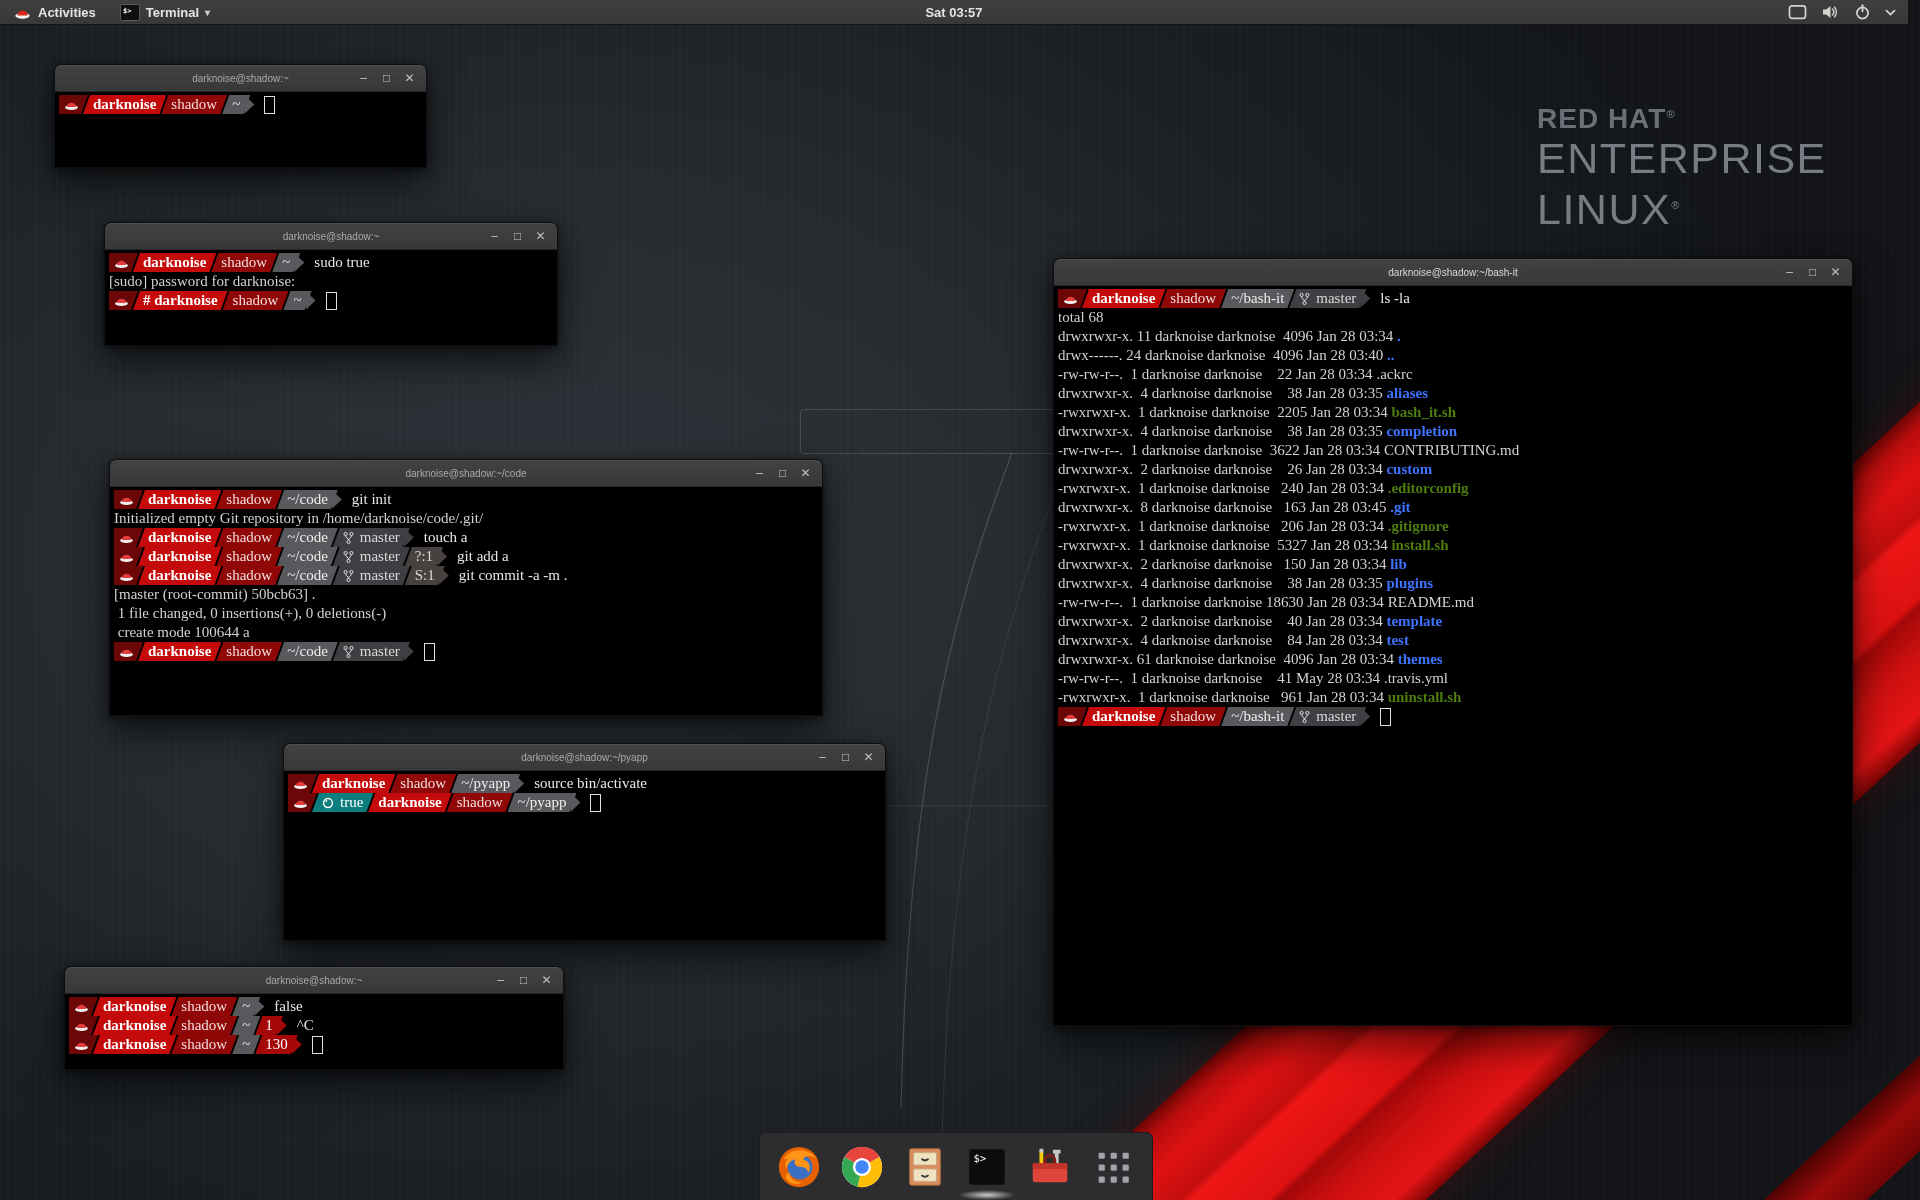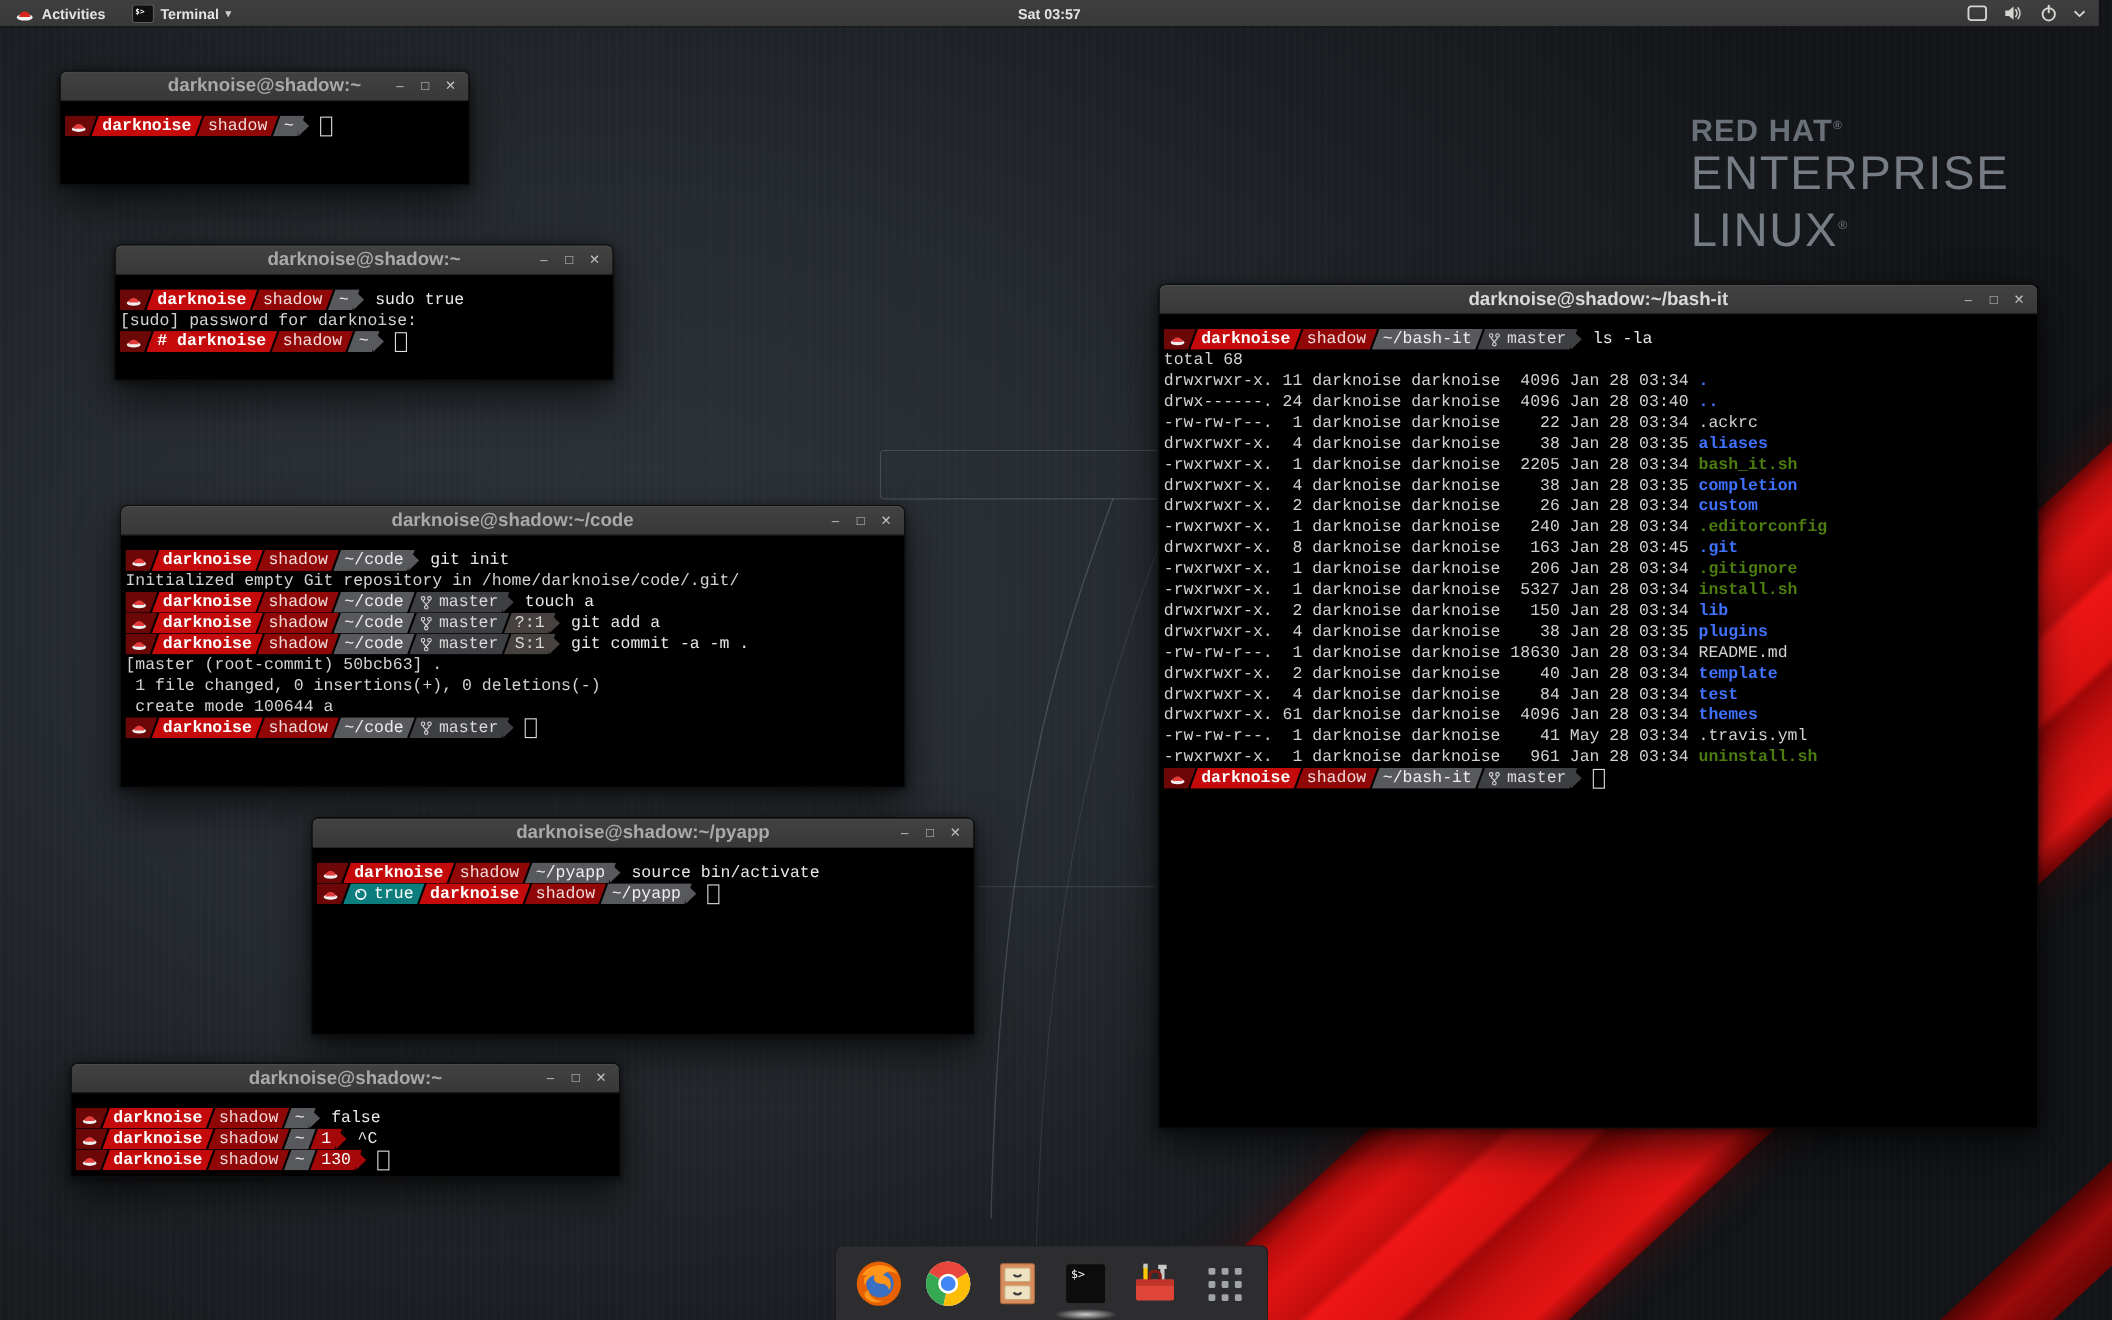--- a/index.html
+++ b/index.html
@@ -40,25 +40,25 @@
   .tb-appmenu{display:flex;align-items:center;gap:6px;padding:0 10px;height:100%}
   .tb-clock{position:absolute;left:50%;transform:translateX(-50%)}
   .tb-right{margin-left:auto;display:flex;align-items:center;gap:14px;padding-right:12px;height:100%}
   .tb-icon{display:flex;align-items:center}
   
   .win{position:absolute;background:#000;border:1px solid #0e0e0e;border-radius:7px 7px 0 0;
        box-shadow:0 16px 38px rgba(0,0,0,.62), 0 2px 8px rgba(0,0,0,.5);box-sizing:border-box}
   .titlebar{height:26px;background:linear-gradient(#424242,#383838);border-bottom:1px solid #262626;
        border-radius:6px 6px 0 0;position:relative;display:flex;align-items:center;
        box-shadow:inset 0 1px 0 rgba(255,255,255,.07)}
-  .tb-title{position:absolute;left:0;right:0;text-align:center;font-size:17px;font-weight:bold;color:#a9a9a9}
+  .tb-title{position:absolute;left:0;right:0;text-align:center;font-size:10px;font-weight:normal;color:#a9a9a9}
   .win.focused .tb-title{color:#d9d9d9}
   .tb-btns{margin-left:auto;display:flex;gap:4px;padding-right:7px;z-index:1}
   .tb-btn{width:19px;text-align:center;color:#c3c3c3;font-size:12px;line-height:26px}
-  .tcontent{padding:13px 4px 0 4px;font-family:Liberation Mono, monospace;
+  .tcontent{padding:3px 4px 0 4px;font-family:Liberation Serif, serif;
        font-size:15px;color:#d6d6d6}
   .tline{display:flex;height:19px;line-height:19px;align-items:stretch}
   .tout{white-space:pre;color:#d2d2d2}
   
   .seg{padding:0 10px;margin-left:-5px;white-space:pre;
        clip-path:polygon(7px 0,100% 0,calc(100% - 7px) 100%,0 100%)}
   .seg.first{margin-left:0;clip-path:polygon(0 0,100% 0,calc(100% - 7px) 100%,0 100%)}
   .seg-hat{display:flex;align-items:center;padding:0 9px 0 5px}
   .seg-user{font-weight:bold}
   .seg-git,.seg-venv{display:flex;align-items:center;gap:6px}
@@ -444,20 +444,24 @@
         </div>
         <div class="tline">
           <span class="tout">-rwxrwxr-x.  1 darknoise darknoise  2205 Jan 28 03:34 </span>
           <span class="tout c-exec">bash_it.sh</span>
         </div>
         <div class="tline">
           <span class="tout">drwxrwxr-x.  4 darknoise darknoise    38 Jan 28 03:35 </span>
           <span class="tout c-dir">completion</span>
         </div>
         <div class="tline">
+          <span class="tout">-rw-rw-r--.  1 darknoise darknoise  3622 Jan 28 03:34 </span>
+          <span class="tout c-plain">CONTRIBUTING.md</span>
+        </div>
+        <div class="tline">
           <span class="tout">drwxrwxr-x.  2 darknoise darknoise    26 Jan 28 03:34 </span>
           <span class="tout c-dir">custom</span>
         </div>
         <div class="tline">
           <span class="tout">-rwxrwxr-x.  1 darknoise darknoise   240 Jan 28 03:34 </span>
           <span class="tout c-exec">.editorconfig</span>
         </div>
         <div class="tline">
           <span class="tout">drwxrwxr-x.  8 darknoise darknoise   163 Jan 28 03:45 </span>
           <span class="tout c-dir">.git</span>

